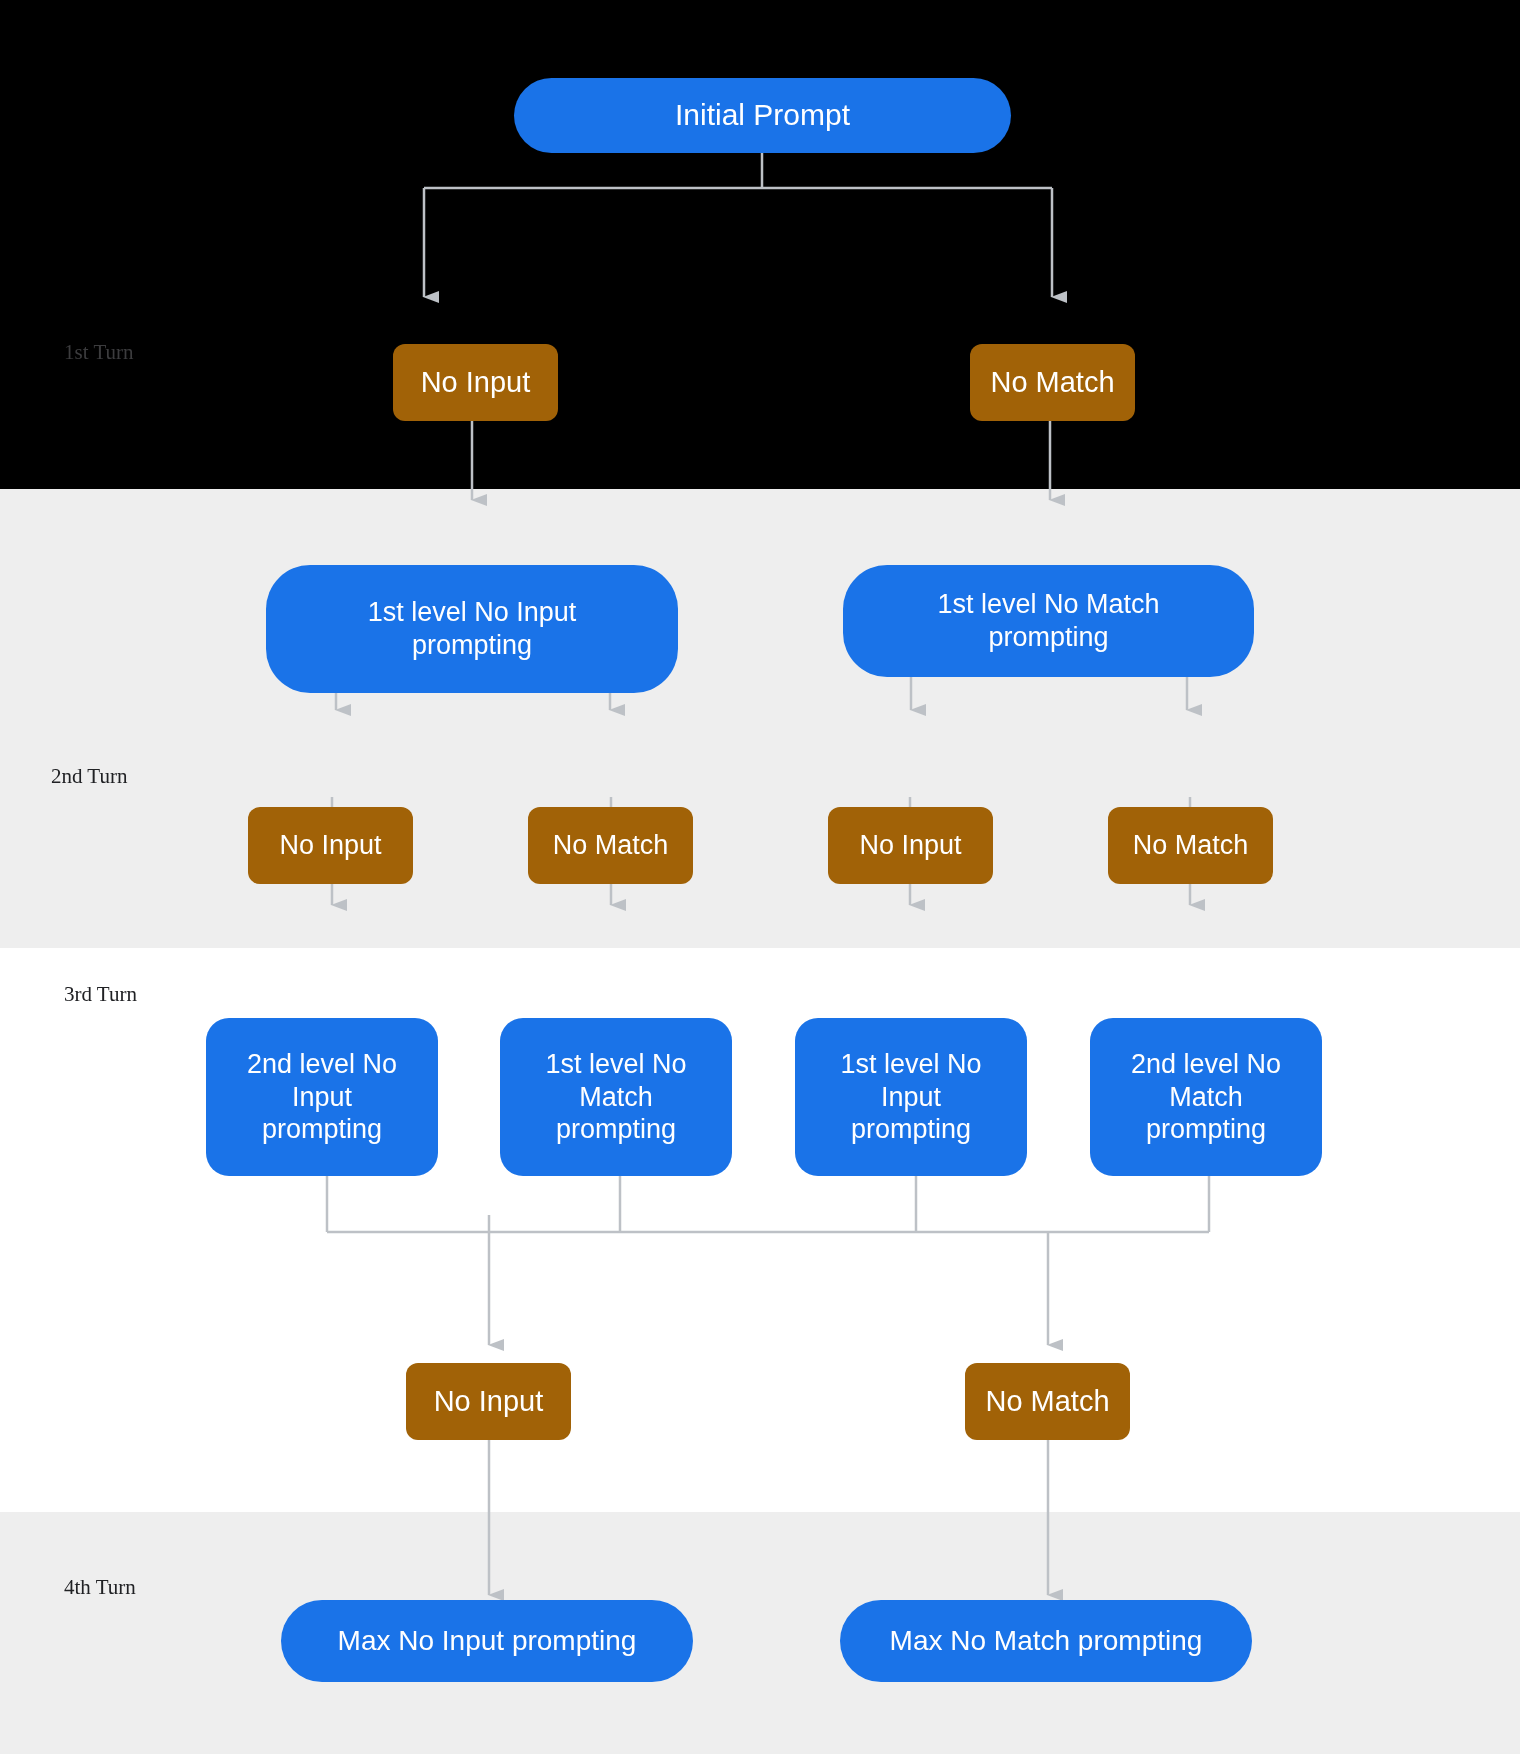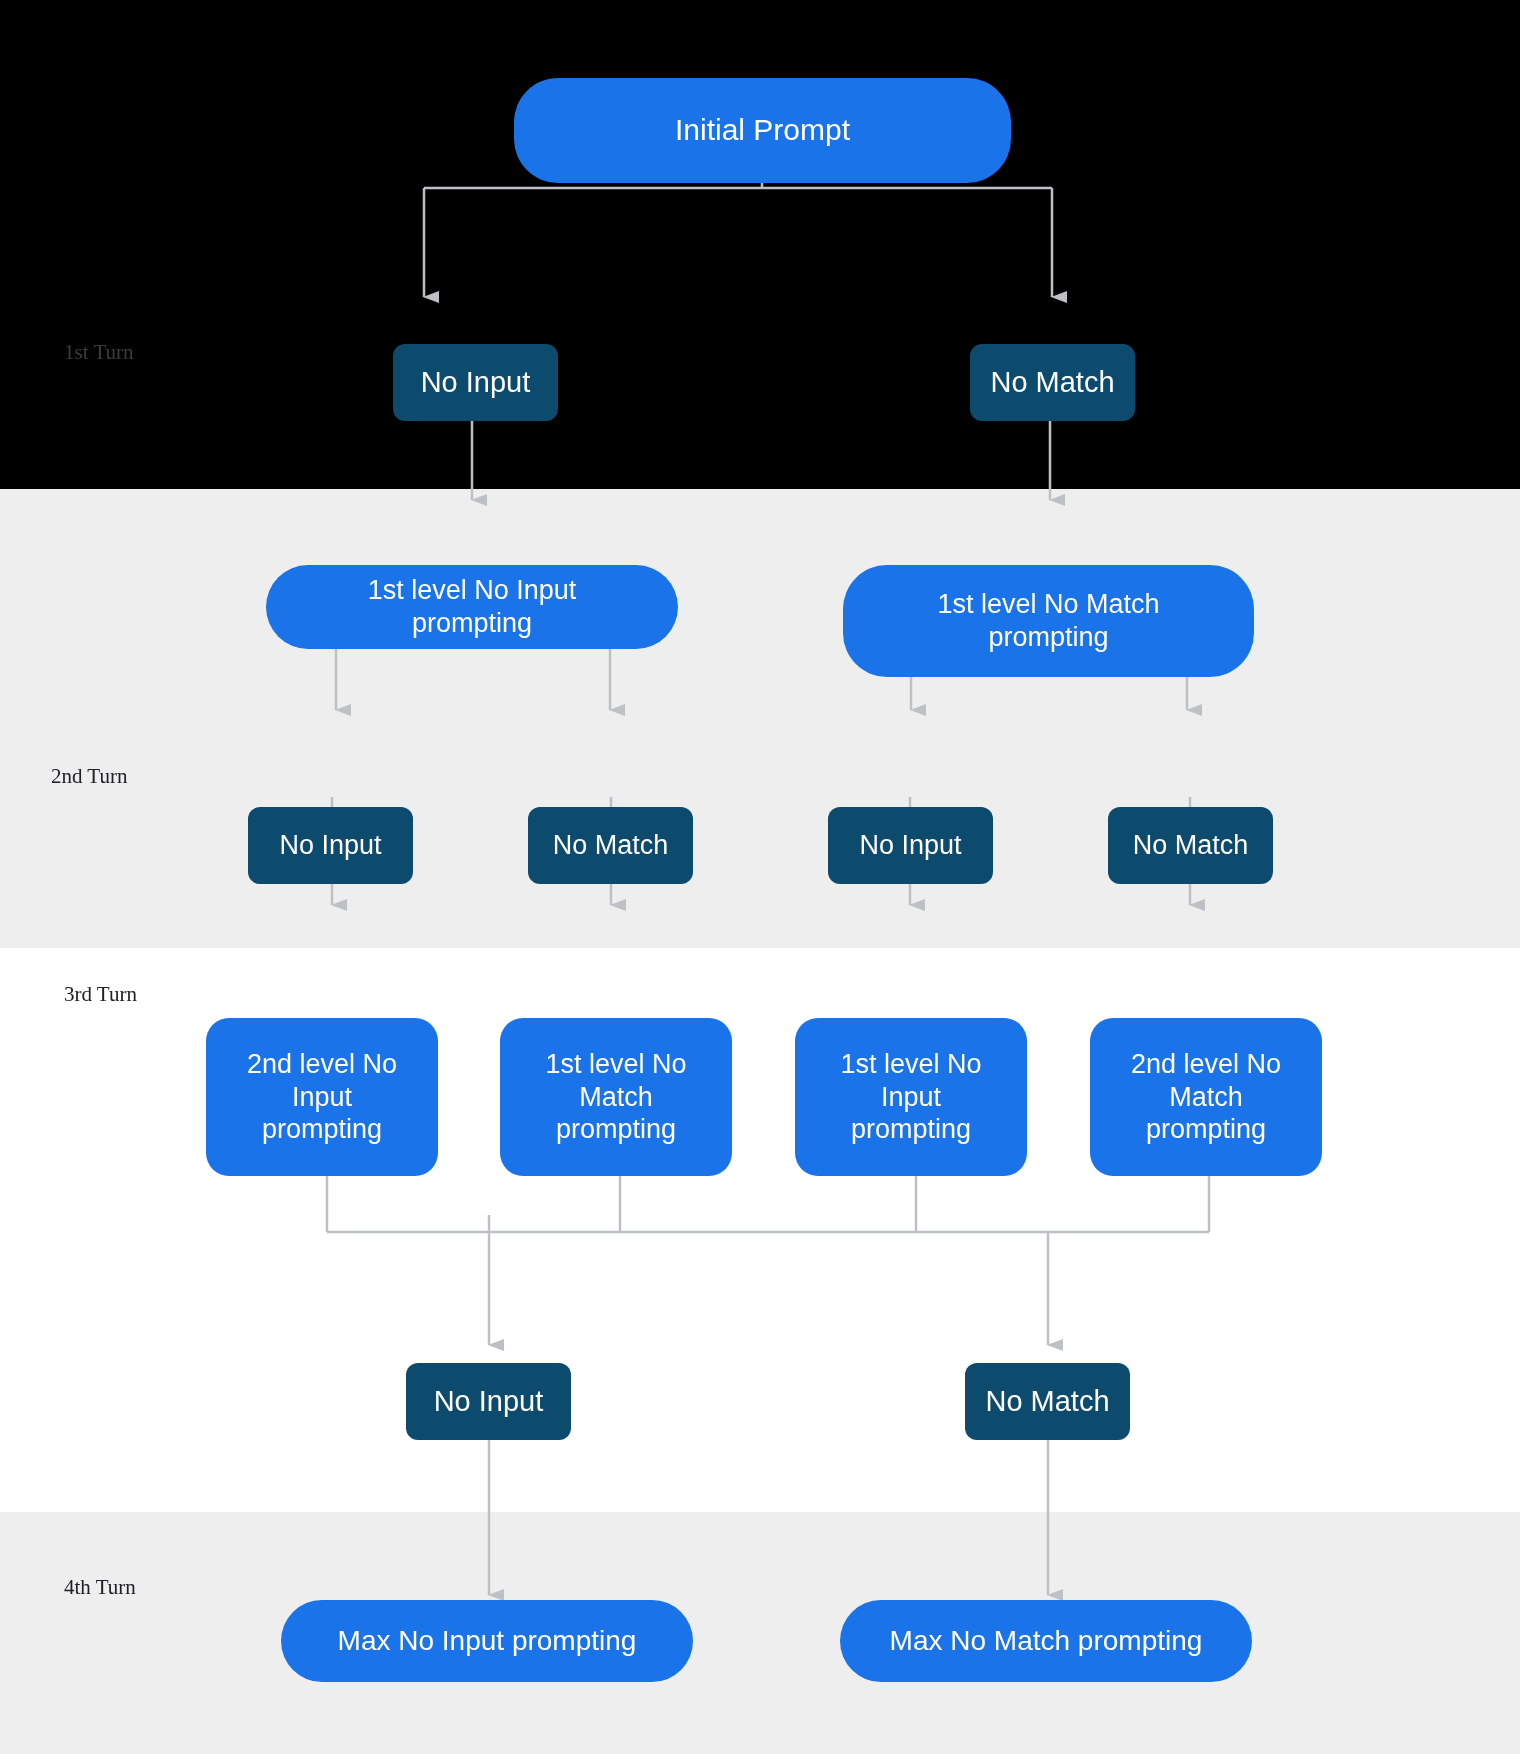--- a/index.html
+++ b/index.html
@@ -25,21 +25,21 @@
   .node{
     position:absolute;
     display:flex;align-items:center;justify-content:center;
     text-align:center;
     color:#ffffff;
     box-sizing:border-box;
     line-height:1.22;
     white-space:pre-line;
   }
   .node.blue{background:#1a73e8;}
-  .node.green{background:#0c4a6e;}
+  .node.green{background:#a16207;}
   .pill{border-radius:44px;}
   .rrect{border-radius:12px;}
   .rrect-lg{border-radius:23px;}
 
   
   .turn-label{
     position:absolute;
     font-size:21px;
     color:#202124;
     white-space:nowrap;
@@ -97,26 +97,26 @@
       <path d="M489,1437 L489,1595" marker-end="url(#arw)"></path>
       <path d="M1048,1437 L1048,1595" marker-end="url(#arw)"></path>
     </g>
   </svg>
 
   <div class="turn-label on-dark" style="left:64px;top:340px;">1st Turn</div>
   <div class="turn-label" style="left:51px;top:764px;">2nd Turn</div>
   <div class="turn-label" style="left:64px;top:982px;">3rd Turn</div>
   <div class="turn-label" style="left:64px;top:1575px;">4th Turn</div>
 
-  <div class="node blue pill" style="left:514px;top:78px;width:497px;height:105px;font-size:30px;">Initial Prompt</div>
+  <div class="node blue pill" style="left:514px;top:78px;width:497px;height:75px;font-size:30px;">Initial Prompt</div>
 
   <div class="node green rrect" style="left:393px;top:344px;width:165px;height:77px;font-size:29px;">No Input</div>
   <div class="node green rrect" style="left:970px;top:344px;width:165px;height:77px;font-size:29px;">No Match</div>
 
-  <div class="node blue pill" style="left:266px;top:565px;width:412px;height:84px;font-size:27px;">1st level No Input
+  <div class="node blue pill" style="left:266px;top:565px;width:412px;height:128px;font-size:27px;">1st level No Input
 prompting</div>
   <div class="node blue pill" style="left:843px;top:565px;width:411px;height:112px;font-size:27px;">1st level No Match
 prompting</div>
 
   <div class="node green rrect" style="left:248px;top:807px;width:165px;height:77px;font-size:27px;">No Input</div>
   <div class="node green rrect" style="left:528px;top:807px;width:165px;height:77px;font-size:27px;">No Match</div>
   <div class="node green rrect" style="left:828px;top:807px;width:165px;height:77px;font-size:27px;">No Input</div>
   <div class="node green rrect" style="left:1108px;top:807px;width:165px;height:77px;font-size:27px;">No Match</div>
 
   <div class="node blue rrect-lg" style="left:206px;top:1018px;width:232px;height:158px;font-size:27px;">2nd level No

